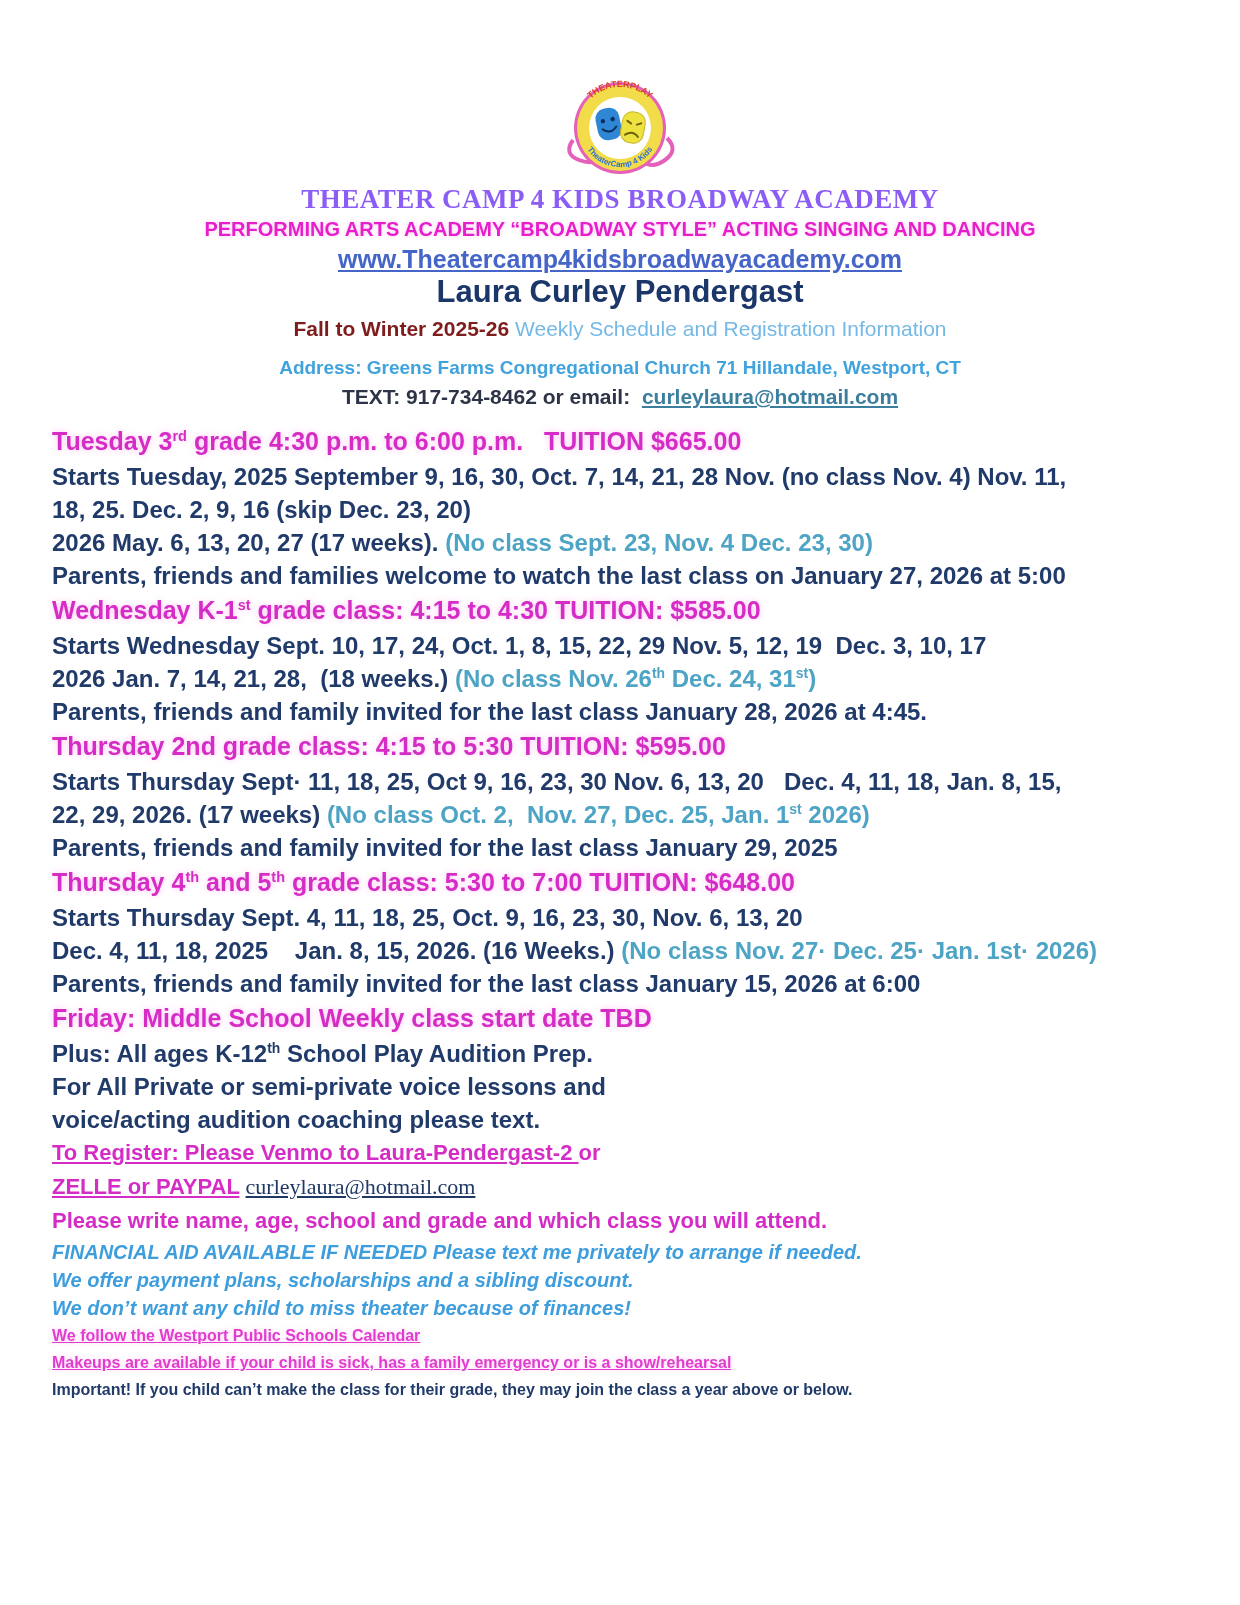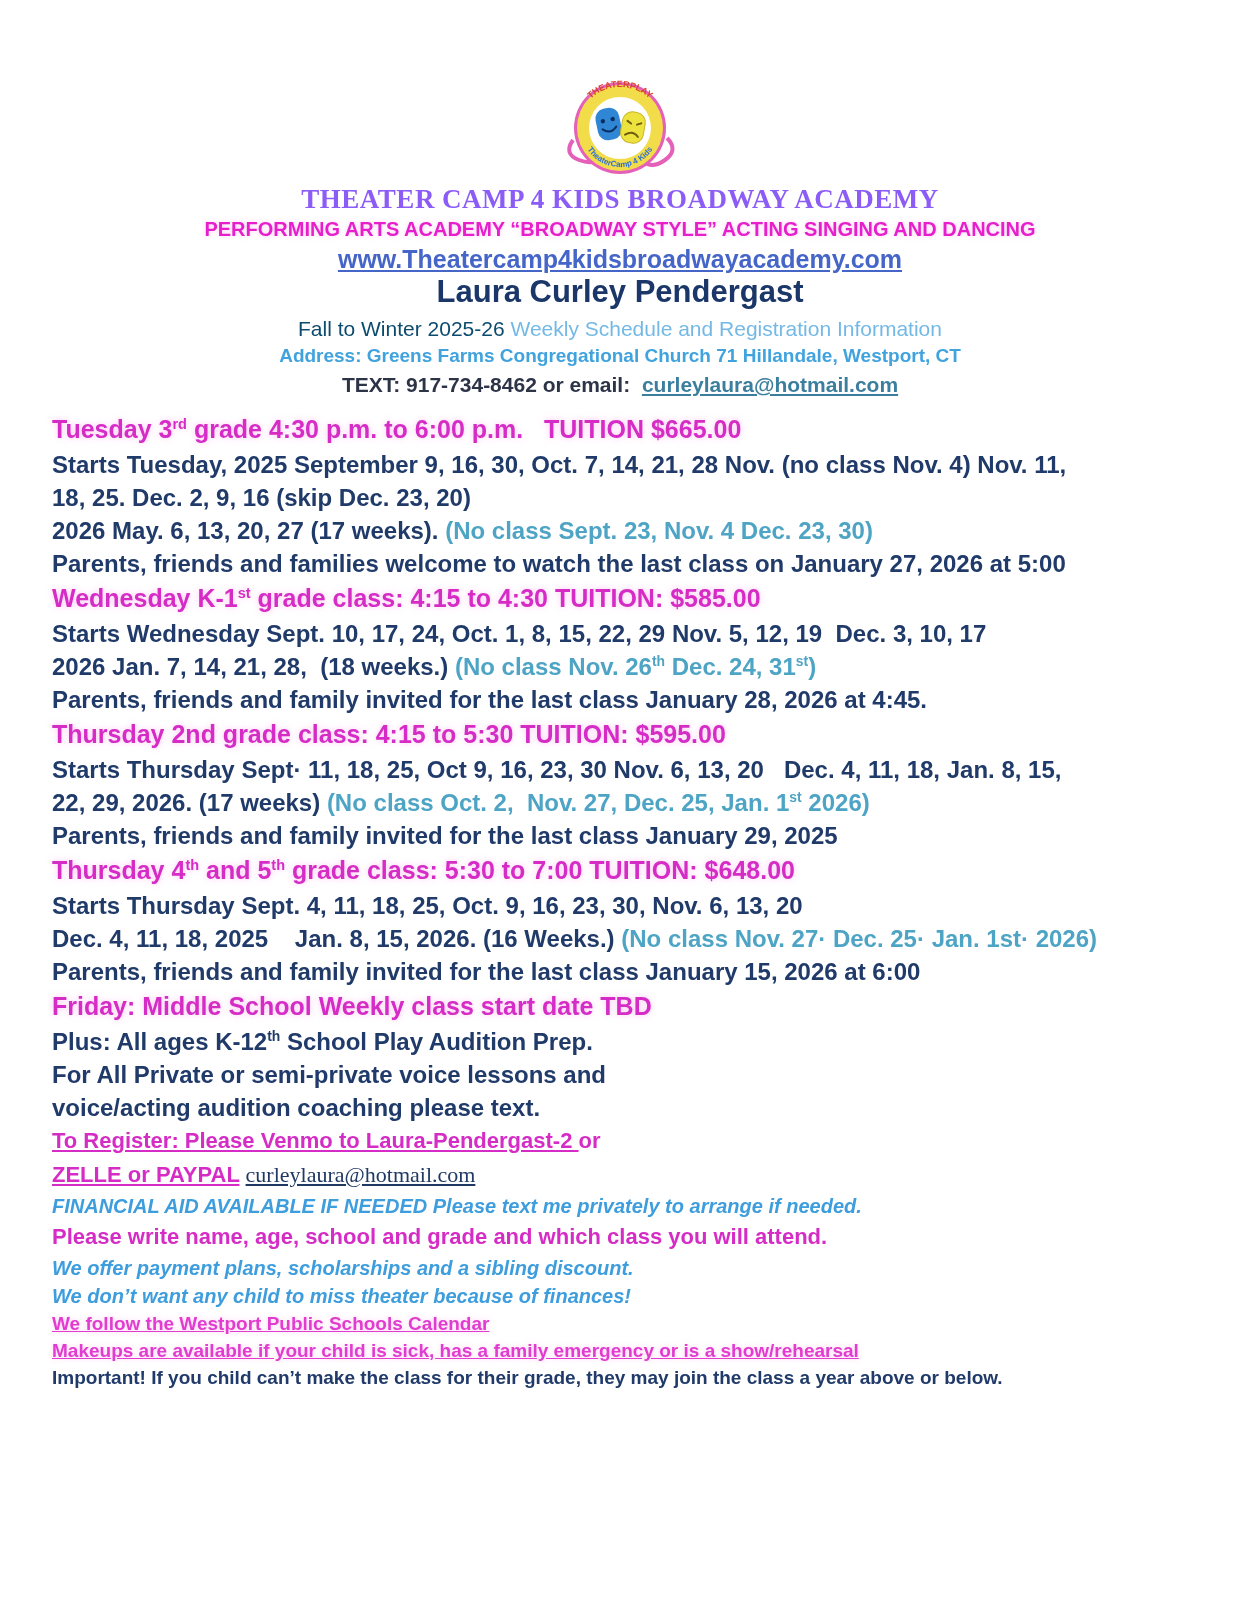--- a/index.html
+++ b/index.html
@@ -17,33 +17,33 @@
   .hdr-subtitle{
     font-weight:bold;font-size:20px;color:#e61ecb;margin-top:3px;
     text-shadow:0 0 5px rgba(255,170,240,.55);
   }
   .hdr-website{margin-top:4px;}
   .hdr-website a{
     font-weight:bold;font-size:25px;color:#4565c8;text-decoration:underline;cursor:pointer;
   }
   .hdr-director{font-weight:bold;font-size:31px;color:#1b3668;margin-top:0;}
   .hdr-season{font-size:21px;margin-top:7px;white-space:pre-wrap;}
-  .season-b{font-weight:normal;color:#0c4a6e;}
+  .season-b{font-weight:bold;color:#7f1d1d;}
   .season-r{color:#74b9e6;font-weight:normal;}
-  .hdr-address{font-weight:bold;font-size:19px;color:#41a3dd;margin-top:4px;}
+  .hdr-address{font-weight:bold;font-size:19px;color:#41a3dd;margin-top:16px;}
   .hdr-contact{font-size:21px;color:#2d3448;font-weight:bold;margin-top:6px;white-space:pre-wrap;}
   .hdr-contact .email{color:#3b7e9e;text-decoration:underline;cursor:pointer;}
 
   .body-lines{padding:14px 30px 0 52px;}
   .line{white-space:pre-wrap;}
   .ln-head{font-size:25px;line-height:37px;}
   .ln-body{font-size:24px;line-height:33px;}
   .ln-mid{font-size:22px;line-height:34px;}
   .ln-ital{font-size:20px;line-height:28px;}
-  .ln-small{font-size:19px;line-height:27px;}
+  .ln-small{font-size:16px;line-height:27px;}
 
   .c-h{color:#d62cc6;font-weight:bold;text-shadow:0 0 6px rgba(255,160,238,.6);}
   .c-n{color:#203a6a;font-weight:bold;}
   .c-t{color:#4ea4c4;font-weight:bold;}
   .c-m{color:#d62cc6;font-weight:bold;}
   .c-mu{color:#d62cc6;font-weight:bold;text-decoration:underline;}
   .c-mu2{color:#e13ccf;font-weight:bold;text-decoration:underline;text-shadow:0 0 5px rgba(255,170,240,.5);}
   .c-i{color:#3d9ddd;font-weight:bold;font-style:italic;}
   .c-e{font-family:"Liberation Serif","DejaVu Serif",serif;font-weight:normal;color:#203864;text-decoration:underline;cursor:pointer;}
   sup{font-size:58%;line-height:0;}
@@ -115,22 +115,22 @@
       <div class="line ln-head"><span class="c-h">Thursday 4</span><sup class="c-h">th</sup><span class="c-h"> and 5</span><sup class="c-h">th</sup><span class="c-h"> grade class: 5:30 to 7:00 TUITION: $648.00</span></div>
       <div class="line ln-body"><span class="c-n">Starts Thursday Sept. 4, 11, 18, 25, Oct. 9, 16, 23, 30, Nov. 6, 13, 20</span></div>
       <div class="line ln-body"><span class="c-n">Dec. 4, 11, 18, 2025    Jan. 8, 15, 2026. (16 Weeks.) </span><span class="c-t">(No class Nov. 27· Dec. 25· Jan. 1st· 2026)</span></div>
       <div class="line ln-body"><span class="c-n">Parents, friends and family invited for the last class January 15, 2026 at 6:00</span></div>
       <div class="line ln-head"><span class="c-h">Friday: Middle School Weekly class start date TBD</span></div>
       <div class="line ln-body"><span class="c-n">Plus: All ages K-12</span><sup class="c-n">th</sup><span class="c-n"> School Play Audition Prep.</span></div>
       <div class="line ln-body"><span class="c-n">For All Private or semi-private voice lessons and</span></div>
       <div class="line ln-body"><span class="c-n">voice/acting audition coaching please text.</span></div>
       <div class="line ln-mid"><span class="c-mu">To Register: Please Venmo to Laura-Pendergast-2 </span><span class="c-m">or</span></div>
       <div class="line ln-mid"><span class="c-mu">ZELLE or PAYPAL</span><span class="c-n"> </span><span class="c-e">curleylaura@hotmail.com</span></div>
+      <div class="line ln-mid"><span class="c-m">Please write name, age, school and grade and which class you will attend.</span></div>
       <div class="line ln-ital"><span class="c-i">FINANCIAL AID AVAILABLE IF NEEDED Please text me privately to arrange if needed.</span></div>
-      <div class="line ln-mid"><span class="c-m">Please write name, age, school and grade and which class you will attend.</span></div>
       <div class="line ln-ital"><span class="c-i">We offer payment plans, scholarships and a sibling discount.</span></div>
       <div class="line ln-ital"><span class="c-i">We don’t want any child to miss theater because of finances!</span></div>
       <div class="line ln-small"><span class="c-mu2">We follow the Westport Public Schools Calendar</span></div>
       <div class="line ln-small"><span class="c-mu2">Makeups are available if your child is sick, has a family emergency or is a show/rehearsal</span></div>
       <div class="line ln-small"><span class="c-n">Important! If you child can’t make the class for their grade, they may join the class a year above or below.</span></div>
     </div>
 
 </div>
 
 </body></html>

